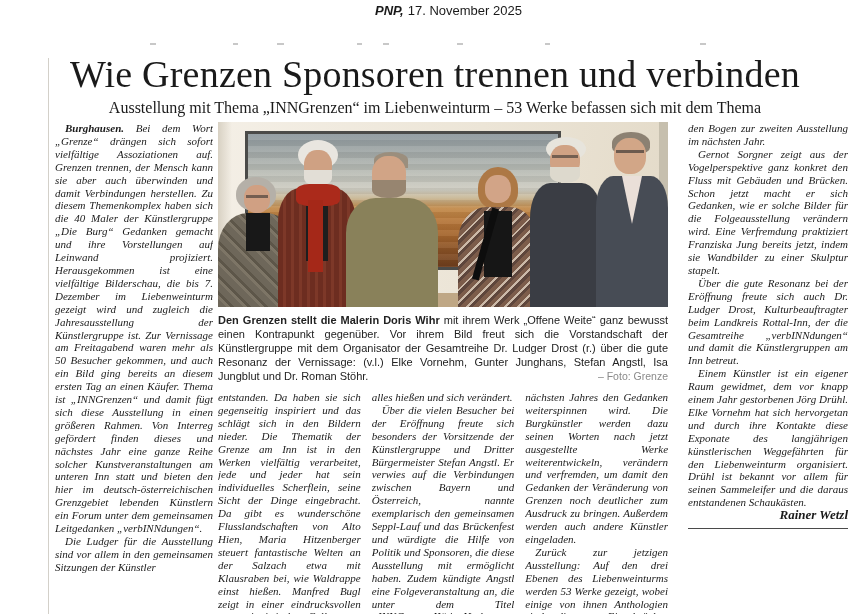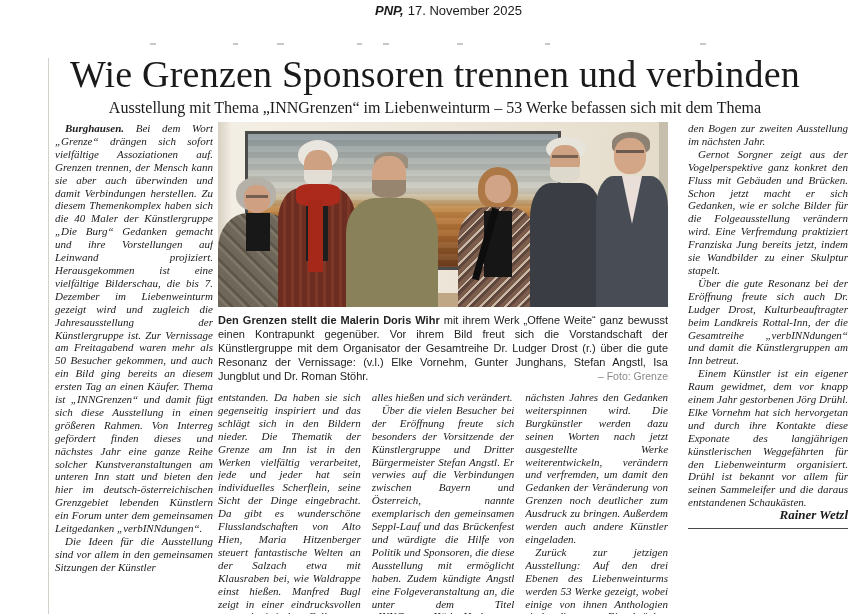--- a/index.html
+++ b/index.html
@@ -80,21 +80,21 @@
     <div class="cropdash" style="left:700px;width:6px;"></div>
   </div>
 
   <div class="abs" id="leftrule"></div>
 
   <h1 class="abs" id="headline" style="margin:0;">Wie Grenzen Sponsoren trennen und verbinden</h1>
   <div class="abs" id="subheadline">Ausstellung mit Thema „INNGrenzen“ im Liebenweinturm – 53 Werke befassen sich mit dem Thema</div>
 
   <div class="abs bodytext" id="col1">
     <p><span class="lead">Burghausen.</span><span> Bei dem Wort „Grenze“ drängen sich sofort vielfältige Assoziationen auf. Grenzen trennen, der Mensch kann sie aber auch überwinden und damit Verbindungen herstellen. Zu diesem Themenkomplex haben sich die 40 Maler der Künstlergruppe „Die Burg“ Gedanken gemacht und ihre Vorstellungen auf Leinwand projiziert. Herausgekommen ist eine vielfältige Bilderschau, die bis 7. Dezember im Liebenweinturm gezeigt wird und zugleich die Jahresausstellung der Künstlergruppe ist. Zur Vernissage am Freitagabend waren mehr als 50 Besucher gekommen, und auch ein Bild ging bereits an diesem ersten Tag an einen Käufer. Thema ist „INNGrenzen“ und damit fügt sich diese Ausstellung in einen größeren Rahmen. Von Interreg gefördert finden dieses und nächstes Jahr eine ganze Reihe solcher Kunstveranstaltungen am unteren Inn statt und bieten den hier im deutsch-österreichischen Grenzgebiet lebenden Künstlern ein Forum unter dem gemeinsamen Leitgedanken „verbINNdungen“.</span></p>
-    <p>Die Ideen für die Ausstellung sind vor allem in den gemeinsamen Sitzungen der Künstler</p>
+    <p>Die Ludger für die Ausstellung sind vor allem in den gemeinsamen Sitzungen der Künstler</p>
   </div>
 
   <div class="abs" id="center">
 
     <div id="photo">
       <div class="shape wall-shadow-left"></div>
       <div class="shape wall-edge-right"></div>
       <div class="shape" id="painting"></div>
       <div class="shape floor"></div>
       <div class="shape floor-dark"></div>

